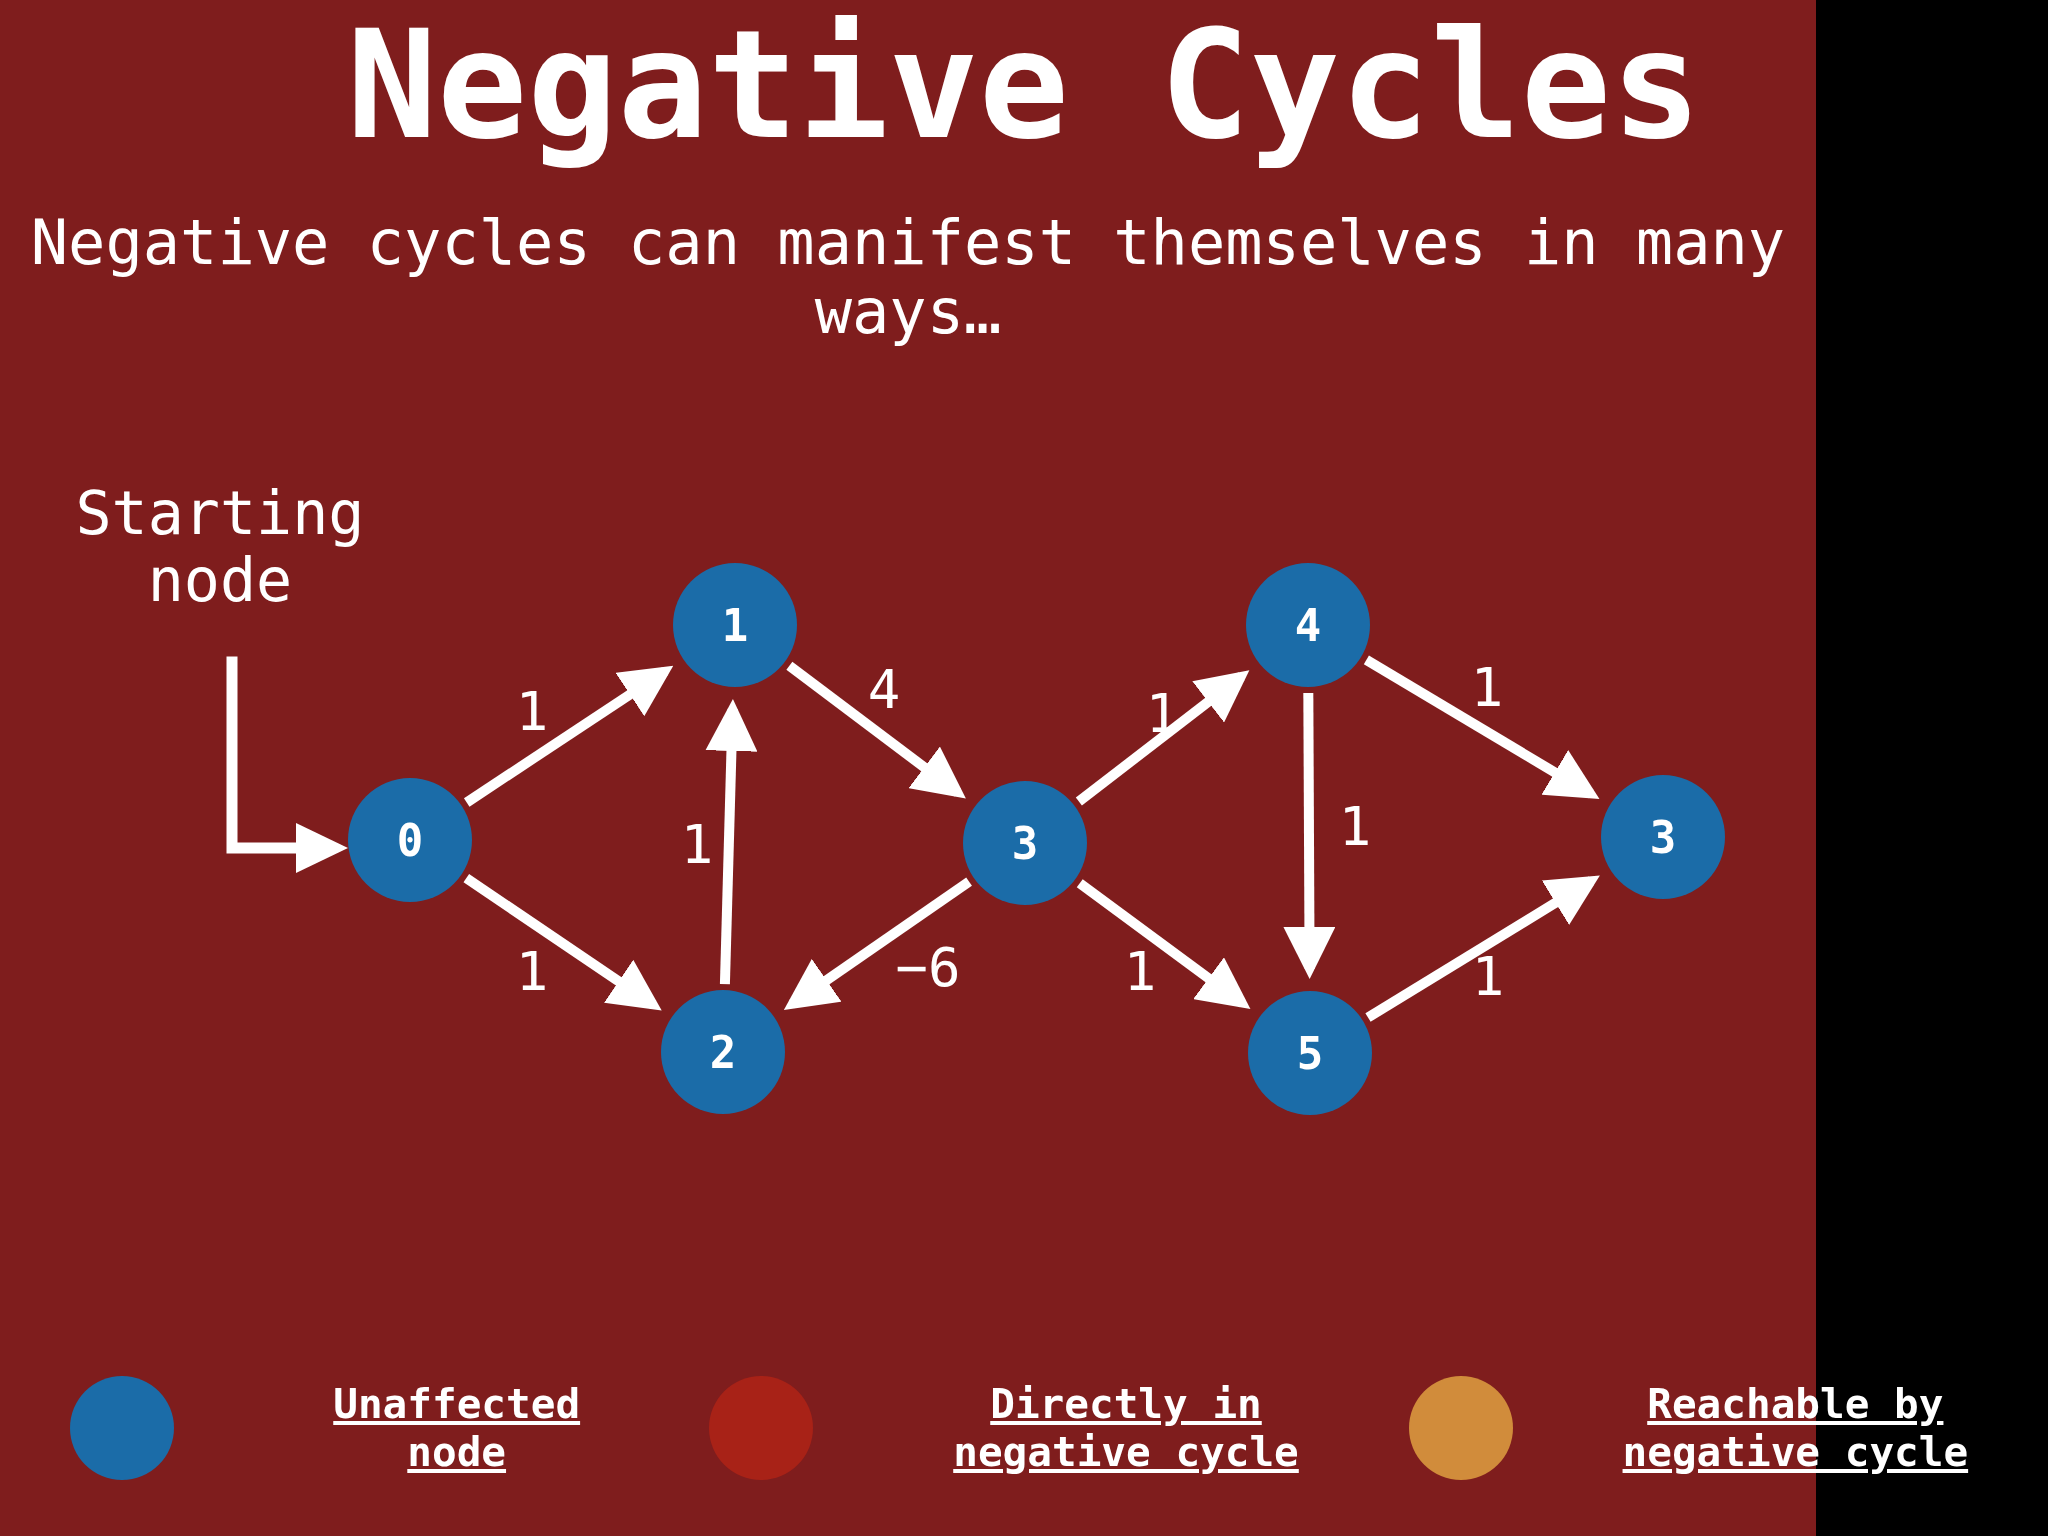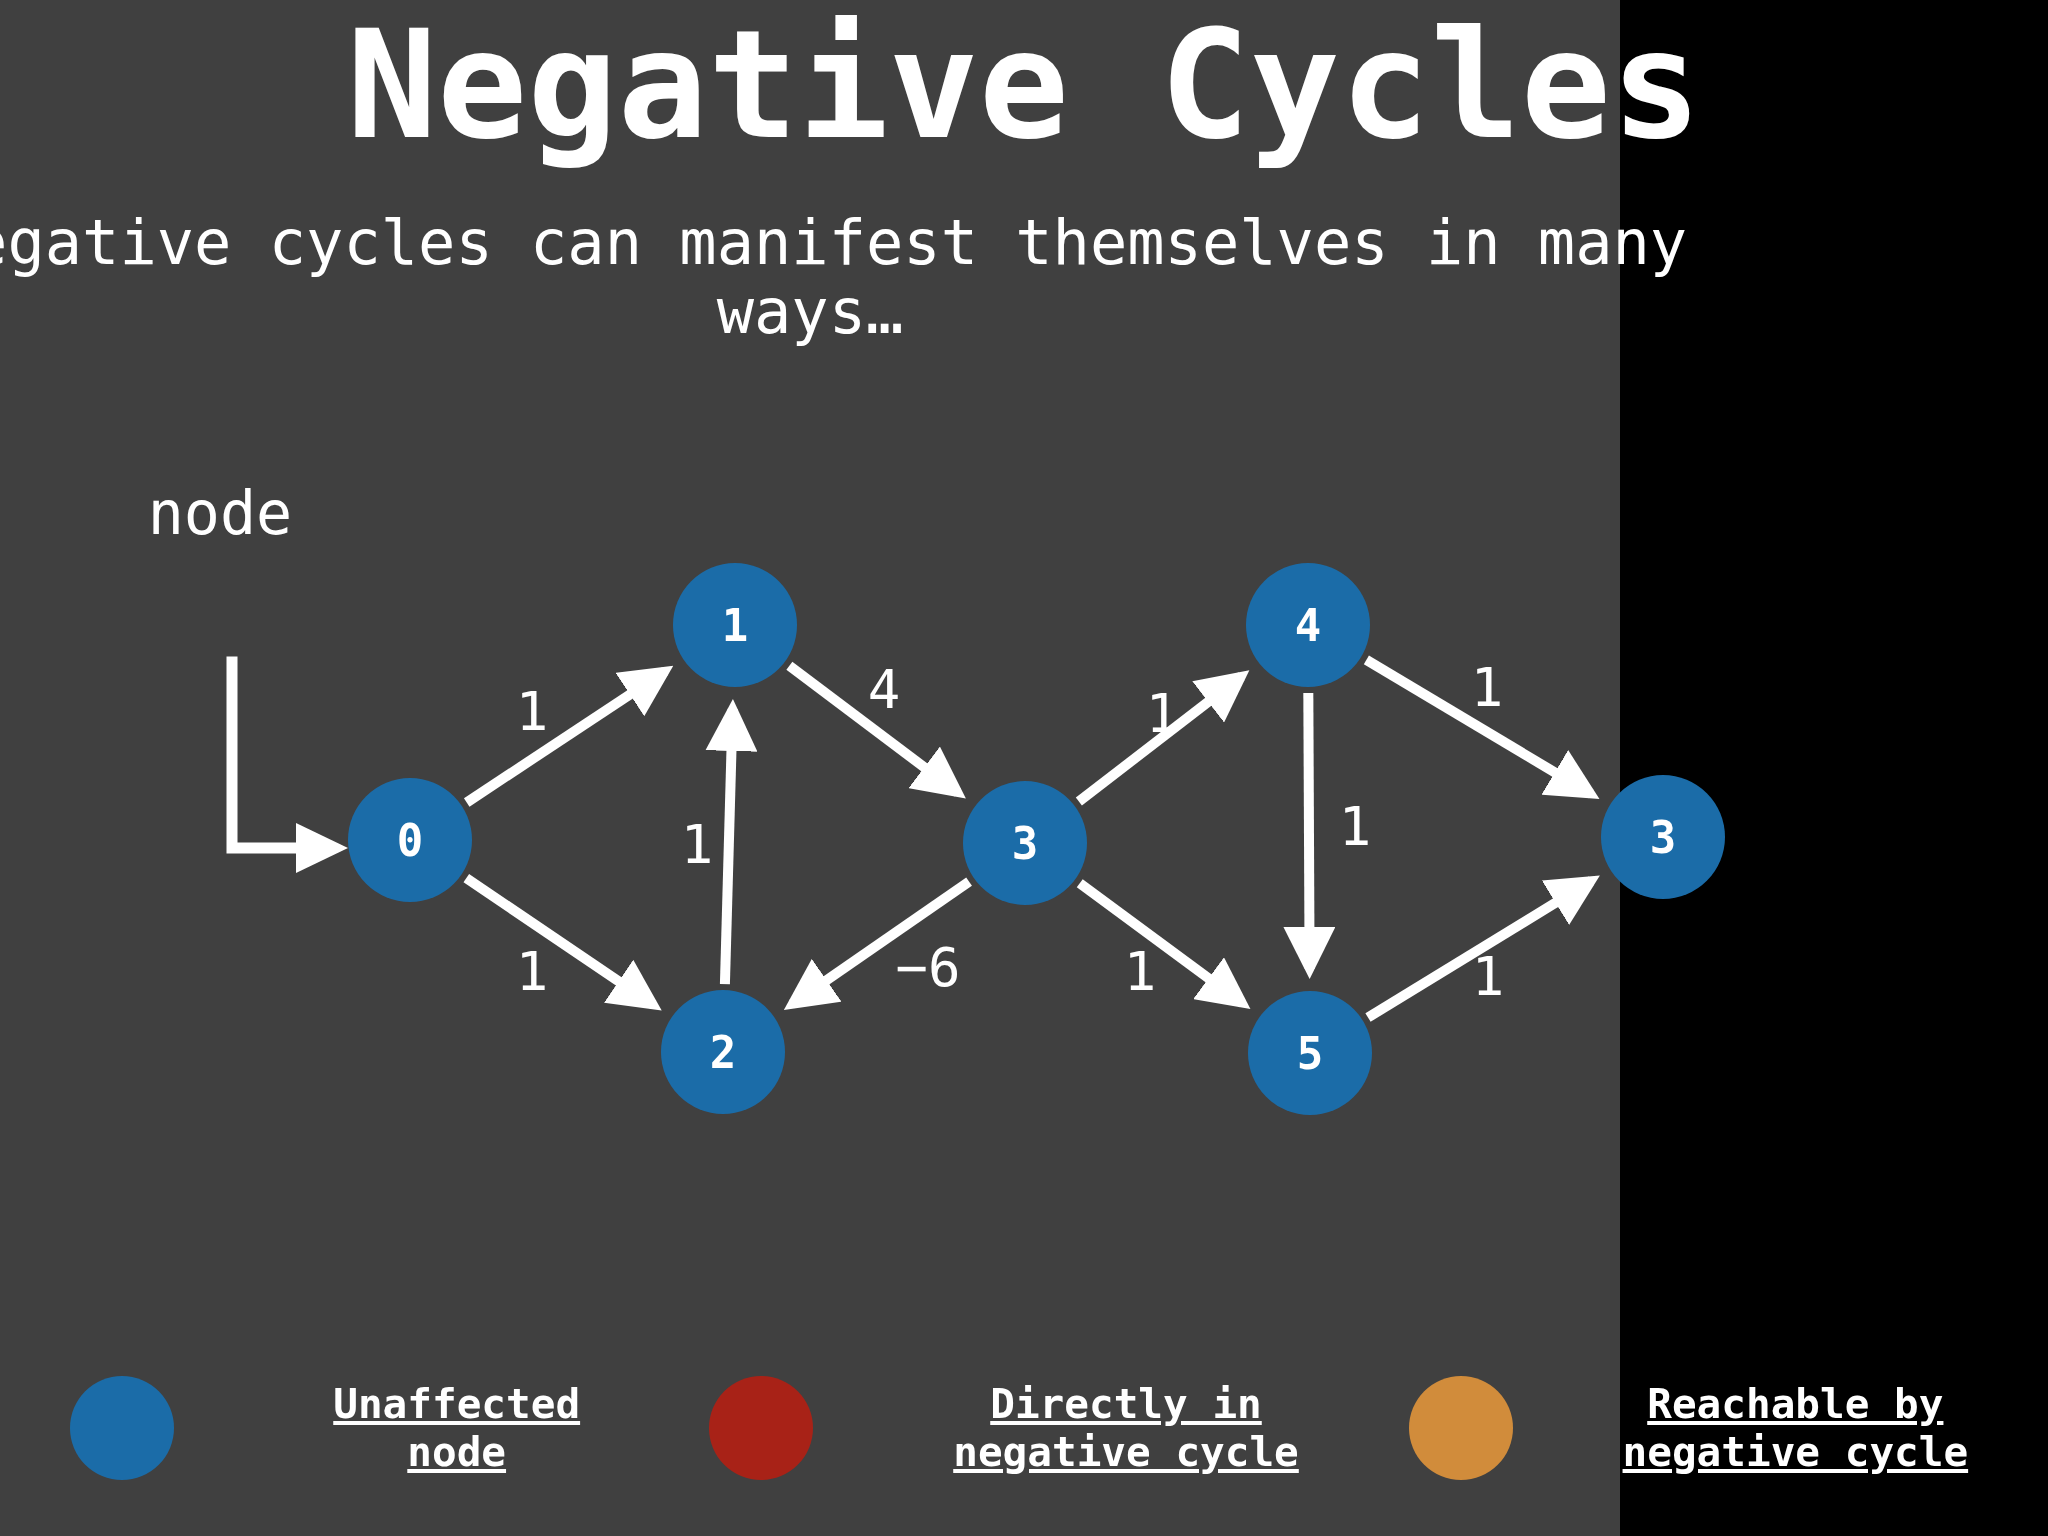--- a/index.html
+++ b/index.html
@@ -11,23 +11,24 @@
     width: 2048px;
     height: 1536px;
     overflow: hidden;
     font-family: "DejaVu Sans Mono", "Liberation Mono", monospace;
     color: #ffffff;
     position: relative;
   }
   #slide {
     position: absolute;
     inset: 0;
-    width: 1620px;
+    width: 1780px;
     height: 1536px;
-    background: #404040;
+    background: #7f1d1d;
+    padding-left: 36px;
   }
 
   
   .title {
     position: absolute;
     top: 10px;
     left: 0;
     width: 2048px;
     text-align: center;
     font-family: "DejaVu Sans Mono", "Liberation Mono", monospace;
@@ -138,20 +139,21 @@
 </style>
 </head>
 <body>
 
 <div id="slide">
 
   <div class="title">Negative Cycles</div>
   <div class="subtitle">Negative cycles can manifest themselves in many ways…</div>
 
   <div class="annotation">
+    <div>Starting</div>
     <div>node</div>
   </div>
 
   <svg id="graph" viewBox="0 0 2048 1536" xmlns="http://www.w3.org/2000/svg">
     <defs>
       <marker id="arrowhead" markerWidth="5.2" markerHeight="5.2" refX="4.2" refY="2.6" orient="auto" markerUnits="strokeWidth">
         <path d="M0,0 L5.2,2.6 L0,5.2 Z" fill="#ffffff"></path>
       </marker>
     </defs>
 

